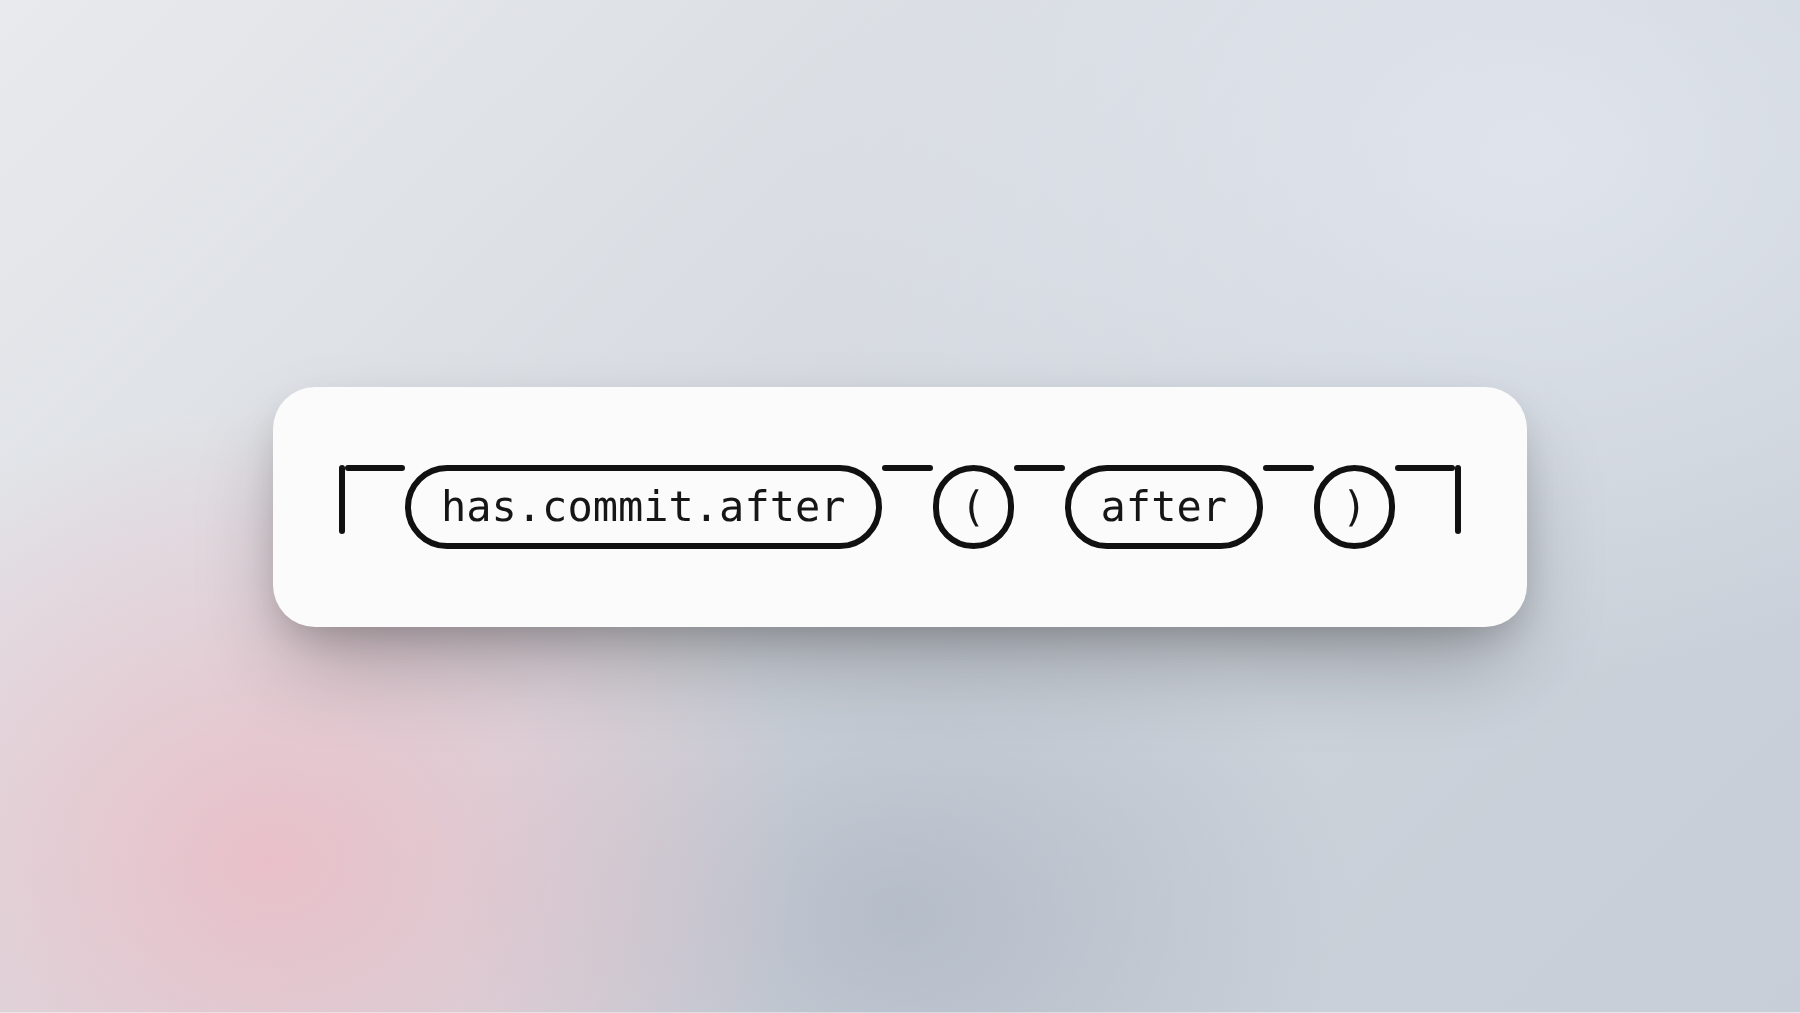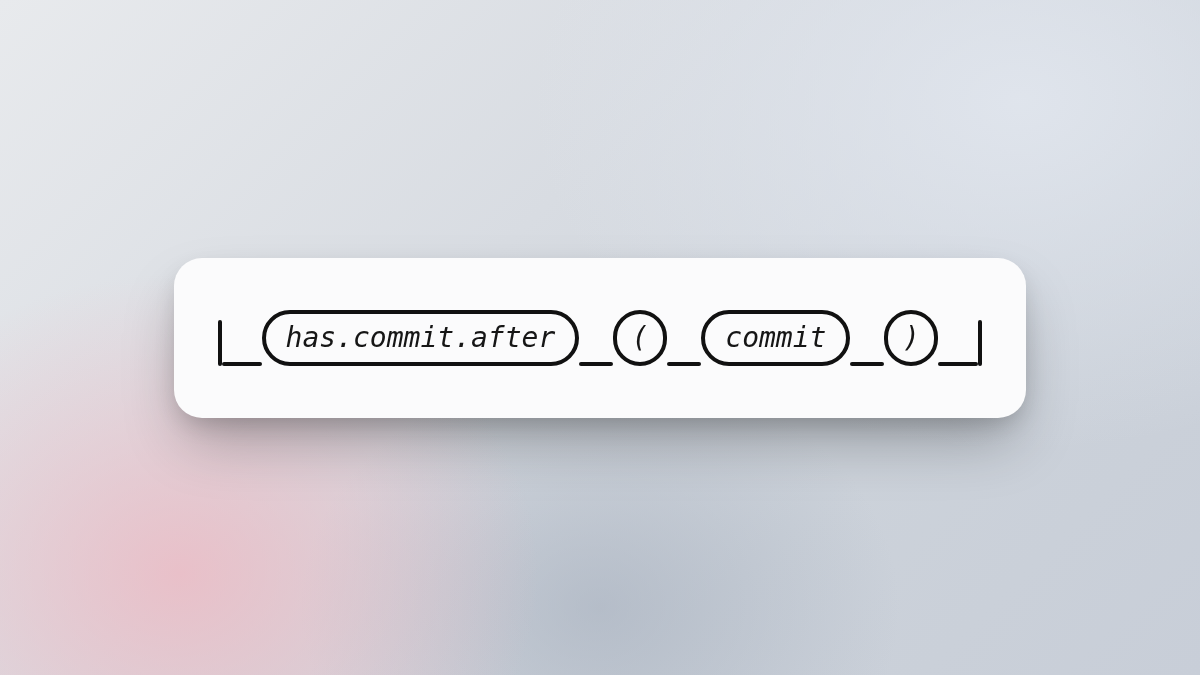--- a/index.html
+++ b/index.html
@@ -21,22 +21,21 @@
     font-family: ui-monospace, "SF Mono", Menlo, Consolas, monospace;
   }
   .card {
     background: #fbfbfc;
     border-radius: 28px;
     padding: 52px 44px;
     box-shadow: 0 30px 60px -10px rgba(0,0,0,0.28), 0 10px 24px -6px rgba(0,0,0,0.18);
   }
   .rail {
     display: flex;
-    align-items: flex-end;
-    font-style: italic;
+    align-items: flex-start;
   }
   .cap {
     width: 4px;
     height: 46px;
     background: #111;
     border-radius: 2px;
   }
   .link {
     height: 4px;
     background: #111;
@@ -74,21 +73,21 @@
 
     <div class="link" style="width:34px"></div>
 
     <div class="node small">
       <span>(</span>
     </div>
 
     <div class="link" style="width:34px"></div>
 
     <div class="node">
-      <span>commit</span>
+      <span>after</span>
     </div>
 
     <div class="link" style="width:34px"></div>
 
     <div class="node small">
       <span>)</span>
     </div>
 
     <div class="link" style="width:40px"></div>
     <div class="cap"></div>

